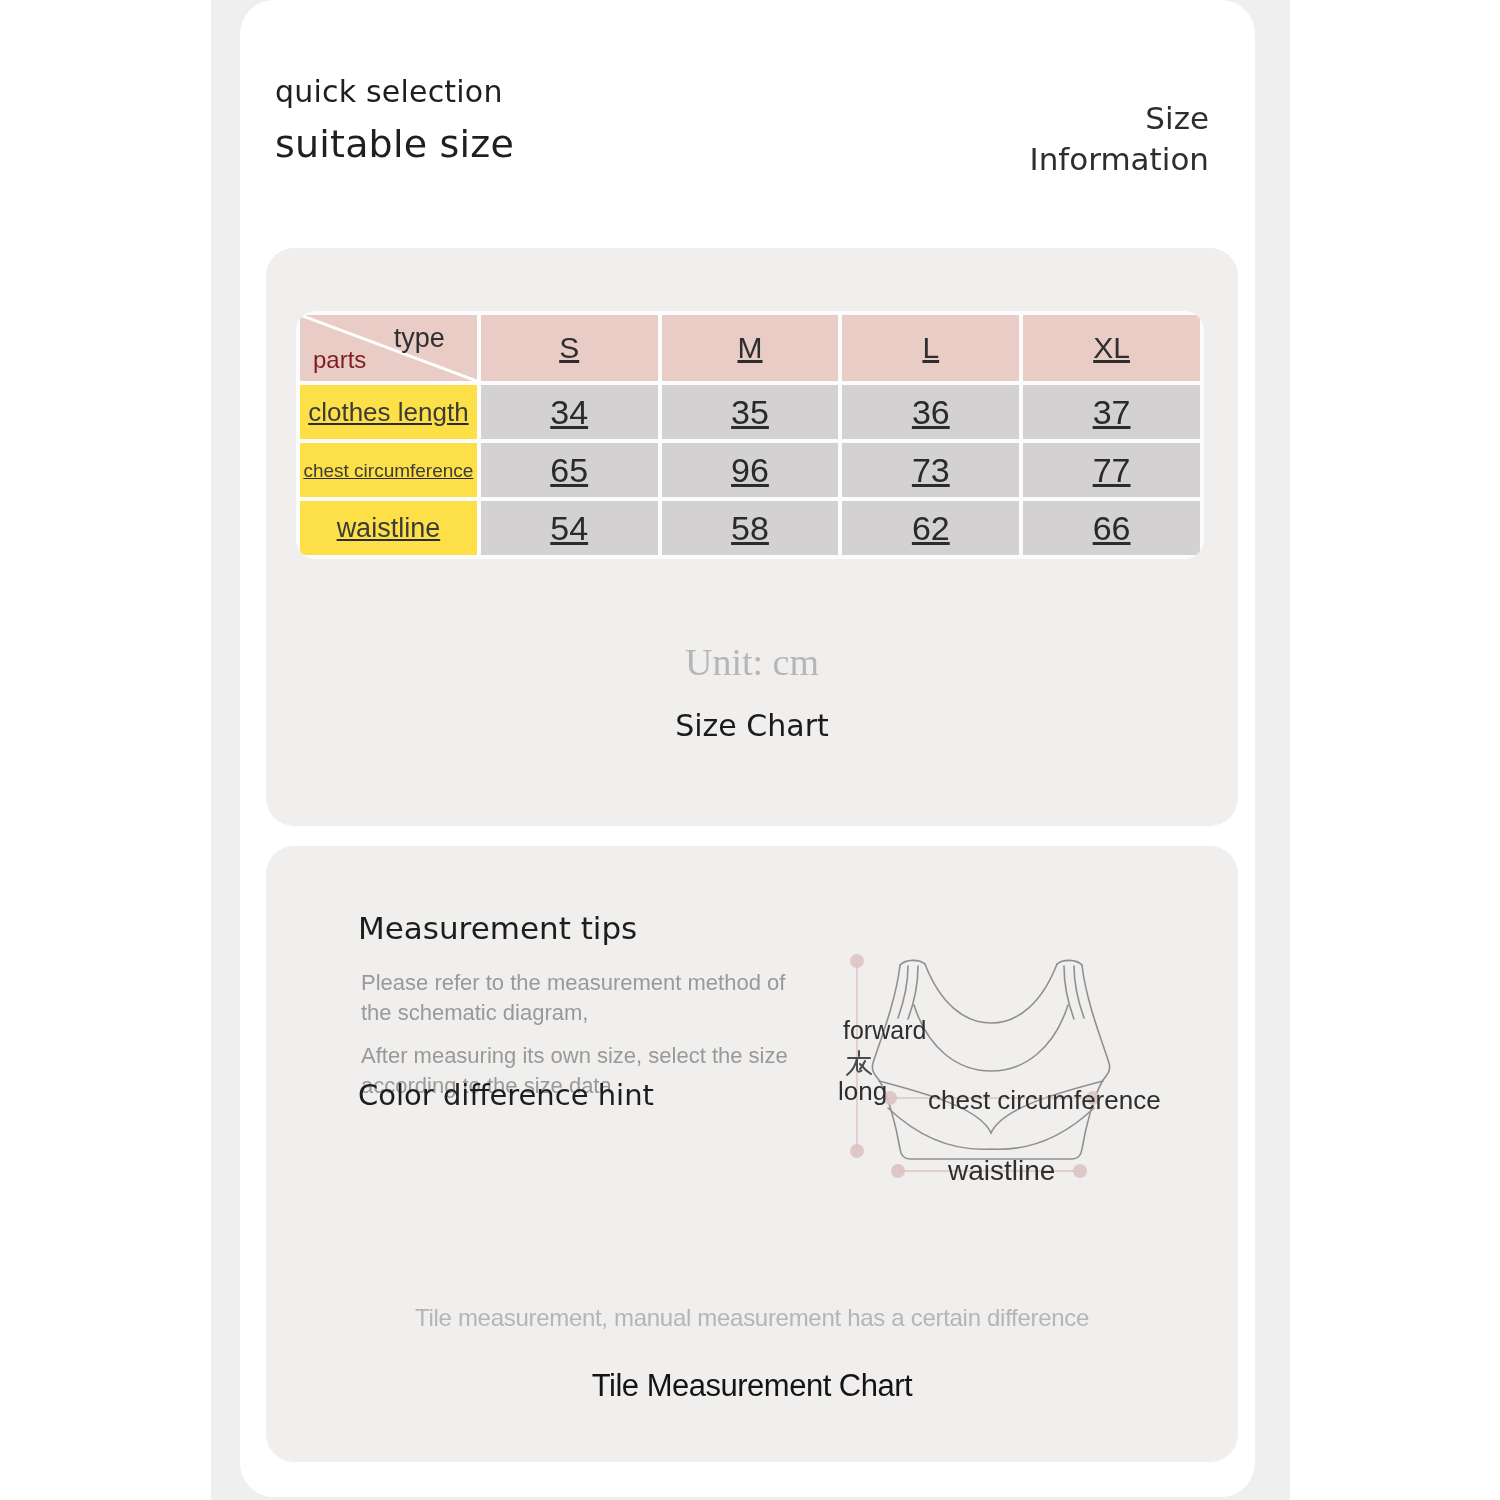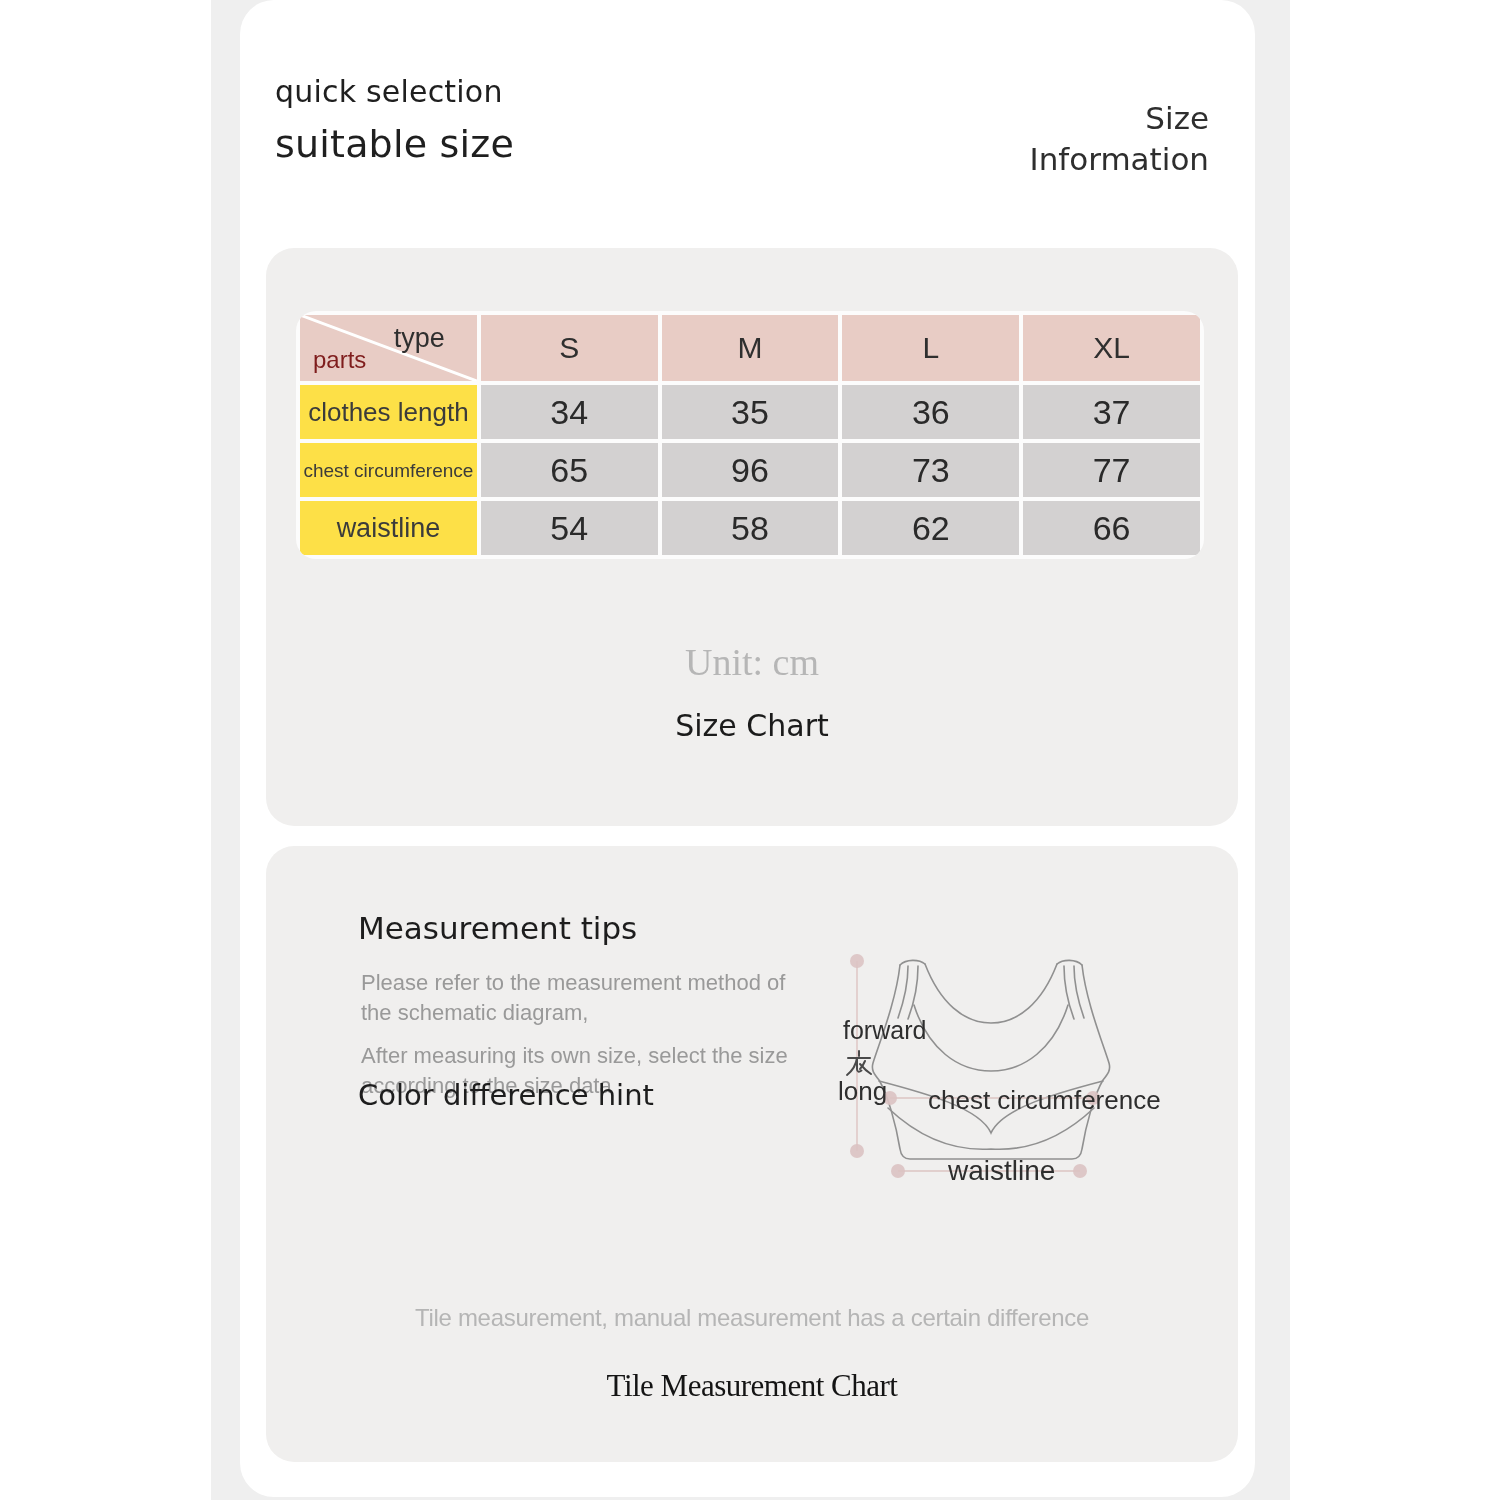--- a/index.html
+++ b/index.html
@@ -25,21 +25,21 @@
   }
   
   .card{position:absolute;left:26px;width:972px;background:#f0efee;border-radius:28px;}
   .card1{top:248px;height:578px;}
   .card2{top:846px;height:616px;}
   
   .size-table-wrap{
     position:absolute;left:30px;top:63px;width:908px;
     background:#fcfcfc;border-radius:20px;overflow:hidden;
   }
-  table.size-table{border-collapse:separate;border-spacing:4px;width:100%;table-layout:fixed;}
+  table.size-table{border-collapse:separate;border-spacing:4px;width:100%;table-layout:fixed;text-decoration:underline;}
   table.size-table td{text-align:center;vertical-align:middle;padding:0;}
   .cell-h{background:#e8ccc5;height:66px;font-size:30px;color:#2f2f2f;}
   .cell-label{background:#fde047;height:54px;color:#3b3b3b;}
   .cell-val{background:#d3d1d1;height:54px;font-size:34px;color:#2a2a2a;}
   .lab-lg{font-size:27px;line-height:30px;}
   .lab-md{font-size:26px;line-height:29px;padding:0 14px;}
   .lab-sm{font-size:19px;line-height:21px;padding:0 10px;}
   td.corner{background:#e8ccc5;position:relative;}
   td.corner svg{position:absolute;inset:0;width:100%;height:100%;}
   .corner-type{position:absolute;top:8px;right:32px;font-size:27px;color:#2f2f2f;}
@@ -57,21 +57,21 @@
   .tips-par{position:absolute;left:95px;top:122px;width:460px;font-size:22px;line-height:30px;color:#999999;}
   .tips-par p{margin:0 0 13px 0;}
   .color-title{position:absolute;left:92px;top:232px;font-size:29px;color:#1d1d1d;font-family:"DejaVu Sans",sans-serif;}
   .color-par{position:absolute;left:95px;top:292px;width:552px;font-size:22px;line-height:30px;color:#999999;}
   .footnote{
     position:absolute;left:0;right:0;top:458px;text-align:center;
     font-size:24px;color:#b5b5b5;letter-spacing:-0.3px;
   }
   .caption2{
     position:absolute;left:0;right:0;top:522px;text-align:center;
-    font-size:31px;color:#141414;letter-spacing:-0.5px;font-family:Liberation Serif, serif;
+    font-size:31px;color:#141414;letter-spacing:-0.5px;font-family:Liberation Sans, sans-serif;
   }
   
   .diagram-svg{position:absolute;left:564px;top:97px;width:380px;height:260px;}
   .dlab{position:absolute;color:#2e2e2e;white-space:nowrap;}
   .dlab-forward{left:577px;top:170px;font-size:25px;}
   .dlab-yi{left:578px;top:202px;width:30px;height:30px;}
   .dlab-yi .sr{position:absolute;width:1px;height:1px;overflow:hidden;clip-path:inset(50%);}
   .dlab-long{left:572px;top:230px;font-size:26px;}
   .dlab-chest{left:662px;top:239px;font-size:26px;}
   .dlab-waist{left:682px;top:309px;font-size:28px;}

